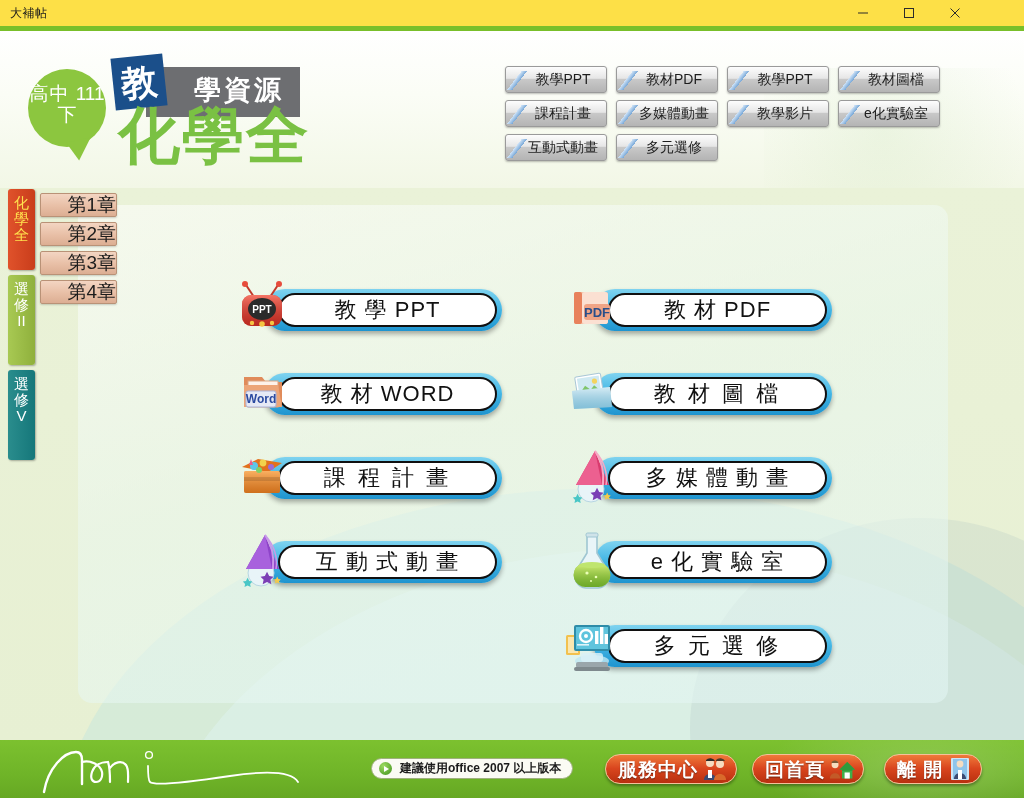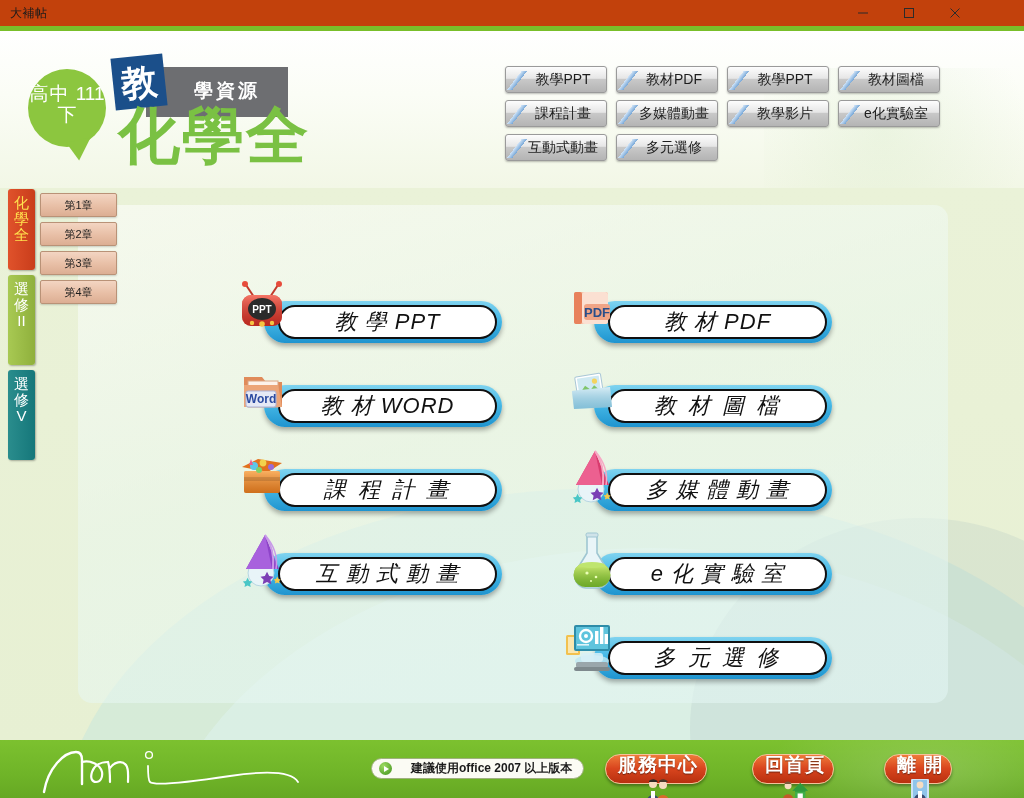--- a/index.html
+++ b/index.html
@@ -6,21 +6,21 @@
   body{
     width:1024px;height:798px;overflow:hidden;
     font-family:"Liberation Sans","DejaVu Sans",sans-serif;
     background:#fff;
   }
   #app{position:relative;width:1024px;height:798px;overflow:hidden;}
 
   
   .titlebar{
     position:absolute;left:0;top:0;width:1024px;height:26px;
-    background:#c2410c;border-bottom:1px solid #e8e8e8;
+    background:#fde047;border-bottom:1px solid #e8e8e8;
   }
   .titlebar .tb-title{
     position:absolute;left:10px;top:5px;font-size:12px;color:#1b1b1b;
     letter-spacing:.5px;
   }
   .win-btn{
     position:absolute;top:0;width:46px;height:26px;
     display:flex;align-items:center;justify-content:center;
     font-size:13px;color:#2b2b2b;cursor:default;
   }
@@ -50,23 +50,23 @@
     letter-spacing:1px;
   }
   .logo-bubble .l2{font-size:19px;letter-spacing:0px;}
   .logo-bubble:after{
     content:"";position:absolute;left:40px;bottom:-13px;
     border-left:9px solid transparent;border-right:16px solid transparent;
     border-top:20px solid #8cc63f;transform:rotate(-12deg);
   }
   .logo-grey{
     position:absolute;left:146px;top:36px;height:50px;
-    background:#6d6e71;color:#fff;padding:4px 28px 4px 48px;
+    background:#6d6e71;color:#fff;padding:4px 16px 4px 48px;
     font-family:"DejaVu Serif","Liberation Serif",serif;
-    font-size:19px;font-weight:bold;line-height:38px;box-sizing:border-box;
+    font-size:27px;font-weight:bold;line-height:38px;box-sizing:border-box;
     letter-spacing:3px;
   }
   .logo-blue{
     position:absolute;left:113px;top:25px;width:52px;height:52px;
     background:#1b4f8a;color:#fff;
     font-family:"DejaVu Serif","Liberation Serif",serif;
     font-size:36px;font-weight:bold;text-align:center;line-height:52px;
     transform:rotate(-6deg);
   }
   .logo-title{
@@ -130,37 +130,36 @@
   .rail-a{background:linear-gradient(90deg,#e0522b,#c93d1b);color:#ffe14d;height:81px;}
   .rail-b{background:linear-gradient(90deg,#a8c953,#8fb03c);height:90px;}
   .rail-c{background:linear-gradient(90deg,#2a8d8d,#15777a);height:90px;}
 
   
   .chapters{position:absolute;left:40px;top:5px;width:77px;}
   .chapter{
     width:77px;height:24px;margin-bottom:5px;
     background:linear-gradient(180deg,#f3d5c2 0%,#e8bfa6 55%,#dcae93 100%);
     border:1px solid #b99277;border-radius:2px;
-    font-size:11px;color:#1c1c1c;text-align:center;line-height:22px;
+    font-size:19px;color:#1c1c1c;text-align:right;line-height:22px;
     box-shadow:0 1px 2px rgba(0,0,0,.18);cursor:pointer;box-sizing:border-box;
   }
 
   
   .menu{position:absolute;left:240px;top:95px;width:620px;}
   .menu-col{position:absolute;top:0;width:262px;}
   .col-left{left:0;}
   .col-right{left:330px;}
   .mrow{position:relative;height:84px;}
   .mbtn{
-    position:absolute;left:24px;top:18px;width:238px;height:42px;
+    position:absolute;left:24px;top:6px;width:238px;height:42px;
     border-radius:21px;
     background:linear-gradient(180deg,#7fd3ef 0%,#46b8e6 45%,#1f94cf 100%);
     box-shadow:0 3px 5px rgba(0,0,0,.32);
     cursor:pointer;
-    font-style:italic;
   }
   .mbtn-inner{
     position:absolute;left:14px;top:4px;right:5px;height:34px;
     border:2px solid #101010;border-radius:17px;background:#ffffff;
     display:flex;align-items:center;justify-content:center;
     font-size:22px;color:#111;letter-spacing:3px;
     box-sizing:border-box;
   }
   .mbtn-inner.tight{letter-spacing:1px;}
   .micon{
@@ -179,40 +178,40 @@
   .footer-glow{
     position:absolute;left:760px;top:-30px;width:330px;height:120px;
     background:radial-gradient(ellipse at center, rgba(255,255,255,.18), rgba(255,255,255,0) 70%);
   }
   .nani{
     position:absolute;left:30px;top:-2px;width:300px;height:58px;
   }
   .office-note{
     position:absolute;left:371px;top:18px;height:21px;
     background:#fbfbf4;border:1px solid #9fb07f;border-radius:11px;
-    display:flex;align-items:center;gap:19px;padding:0 11px 0 7px;
+    display:flex;align-items:center;gap:8px;padding:0 11px 0 7px;
     font-size:12px;font-weight:bold;color:#1b1b1b;box-sizing:border-box;
     letter-spacing:0;
   }
   .play-dot{
     width:13px;height:13px;border-radius:50%;
     background:radial-gradient(circle at 35% 30%,#9ddc62,#3f8f1a);
     display:flex;align-items:center;justify-content:center;flex:0 0 auto;
   }
   .play-dot:after{
     content:"";border-left:5px solid #fff;border-top:3.5px solid transparent;
     border-bottom:3.5px solid transparent;margin-left:1px;
   }
   .fbtn{
     position:absolute;top:14px;height:30px;border-radius:15px;
     background:linear-gradient(180deg,#ef7a3a 0%,#d9451e 48%,#b8300f 100%);
     border:1px solid #f3c29a;
     box-shadow:0 2px 3px rgba(0,0,0,.35);
     display:flex;align-items:center;gap:4px;padding:0 8px 0 12px;
-    box-sizing:border-box;cursor:pointer;flex-direction:column;
+    box-sizing:border-box;cursor:pointer;
   }
   .fbtn .ftxt{
     font-size:19px;font-weight:bold;color:#fff;line-height:1;
     text-shadow:0 1px 1px rgba(0,0,0,.45);letter-spacing:1px;
   }
   .fbtn .ficon{width:26px;height:24px;display:flex;align-items:center;justify-content:center;}
   .f-service{left:605px;}
   .f-home{left:752px;}
   .f-exit{left:884px;}
 </style>

